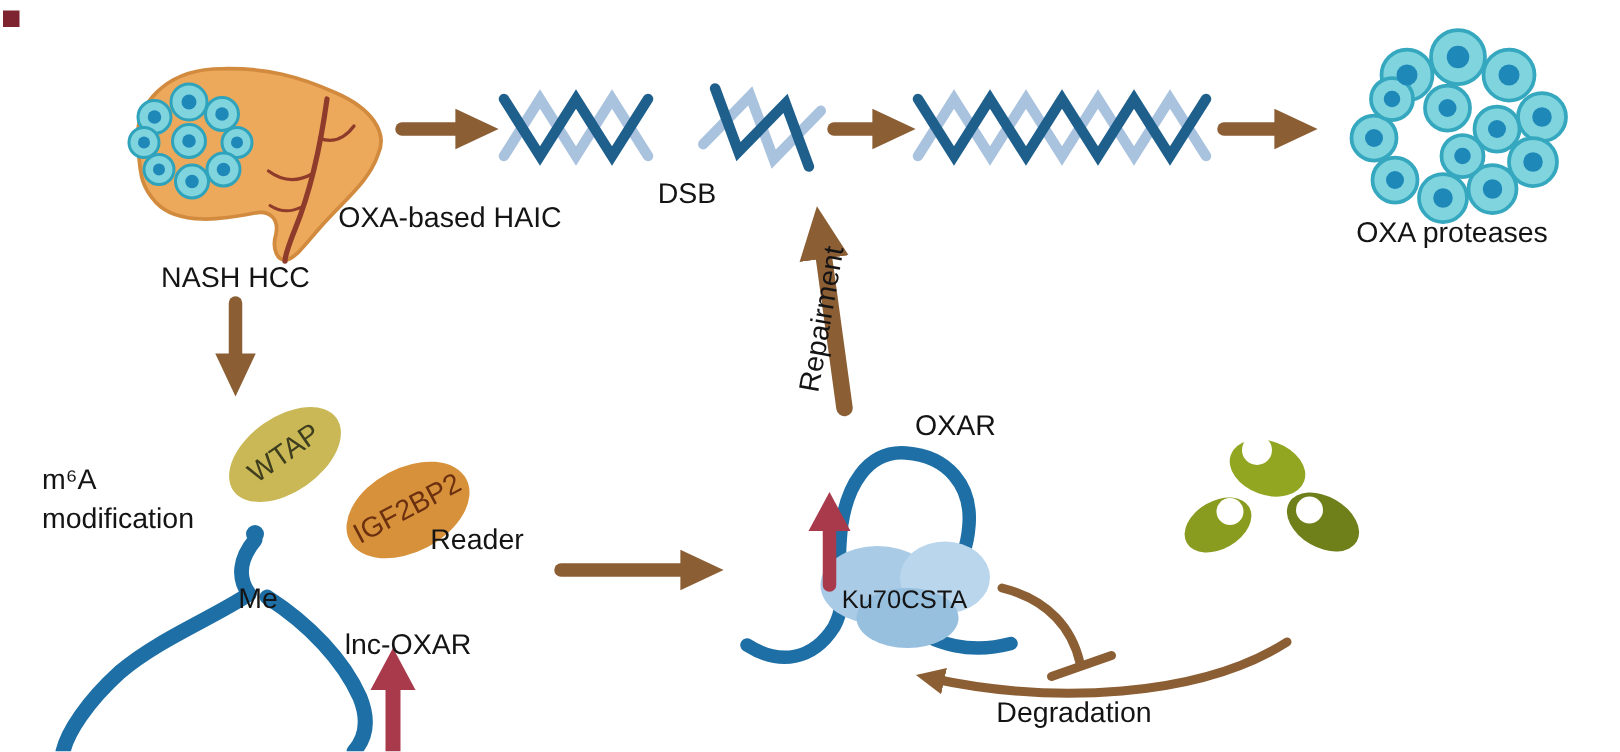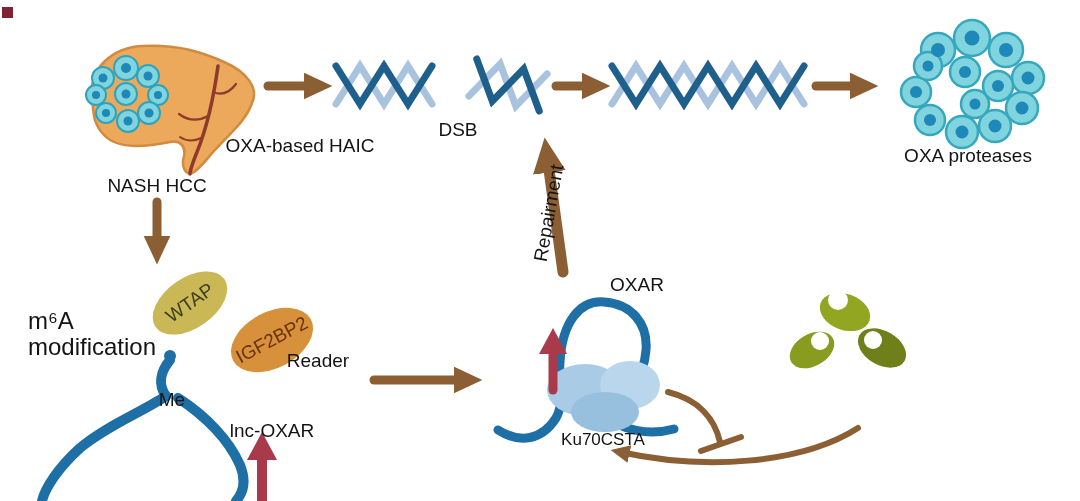--- a/index.html
+++ b/index.html
@@ -6,21 +6,21 @@
   .canvas{
     position:relative;width:1080px;height:501px;background:#ffffff;overflow:hidden;
     font-family:"Liberation Sans",sans-serif;color:#111;
   }
   .canvas svg{position:absolute;left:0;top:0;}
   .label{
     position:absolute;font-size:19px;line-height:22px;color:#141414;
     transform:translate(-50%,-50%);white-space:nowrap;z-index:5;
   }
   .label-left{
-    position:absolute;font-size:24px;line-height:26px;color:#141414;
+    position:absolute;font-size:19px;line-height:26px;color:#141414;
     white-space:pre-line;z-index:5;
   }
   .small{font-size:17px;}
 </style>
 </head>
 <body>
 
 <div class="canvas">
 
 <svg width="1080" height="501" viewBox="0 0 1080 501">
@@ -166,21 +166,22 @@
   </g>
 </svg>
 
 <div class="label" style="left:300px;top:146px;">OXA-based HAIC</div>
 <div class="label" style="left:157px;top:186px;">NASH HCC</div>
 <div class="label" style="left:458px;top:130px;text-align:center;">DSB</div>
 <div class="label" style="left:968px;top:156px;">OXA proteases</div>
 
 <div class="label" style="left:549px;top:213px;transform:translate(-50%,-50%) rotate(-80deg);">Repairment</div>
 <div class="label" style="left:637px;top:285px;">OXAR</div>
-<div class="label small" style="left:603px;top:400px;margin-top:40px;">Ku70CSTA</div>
+<div class="label small" style="left:603px;top:400px;">Ku70CSTA</div>
+<div class="label" style="left:716px;top:476px;">Degradation</div>
 
 <div class="label-left" style="left:28px;top:308px;">m⁶A
 modification</div>
 <div class="label" style="left:172px;top:356px;margin-top:44px;">Me</div>
 <div class="label" style="left:190px;top:303px;transform:translate(-50%,-50%) rotate(-35deg);color:#3E3E1F;">WTAP</div>
 <div class="label" style="left:272px;top:340px;transform:translate(-50%,-50%) rotate(-28deg);color:#6B3010;">IGF2BP2</div>
 <div class="label" style="left:318px;top:361px;">Reader</div>
 <div class="label" style="left:272px;top:431px;">lnc-OXAR</div>
 
 </div>

